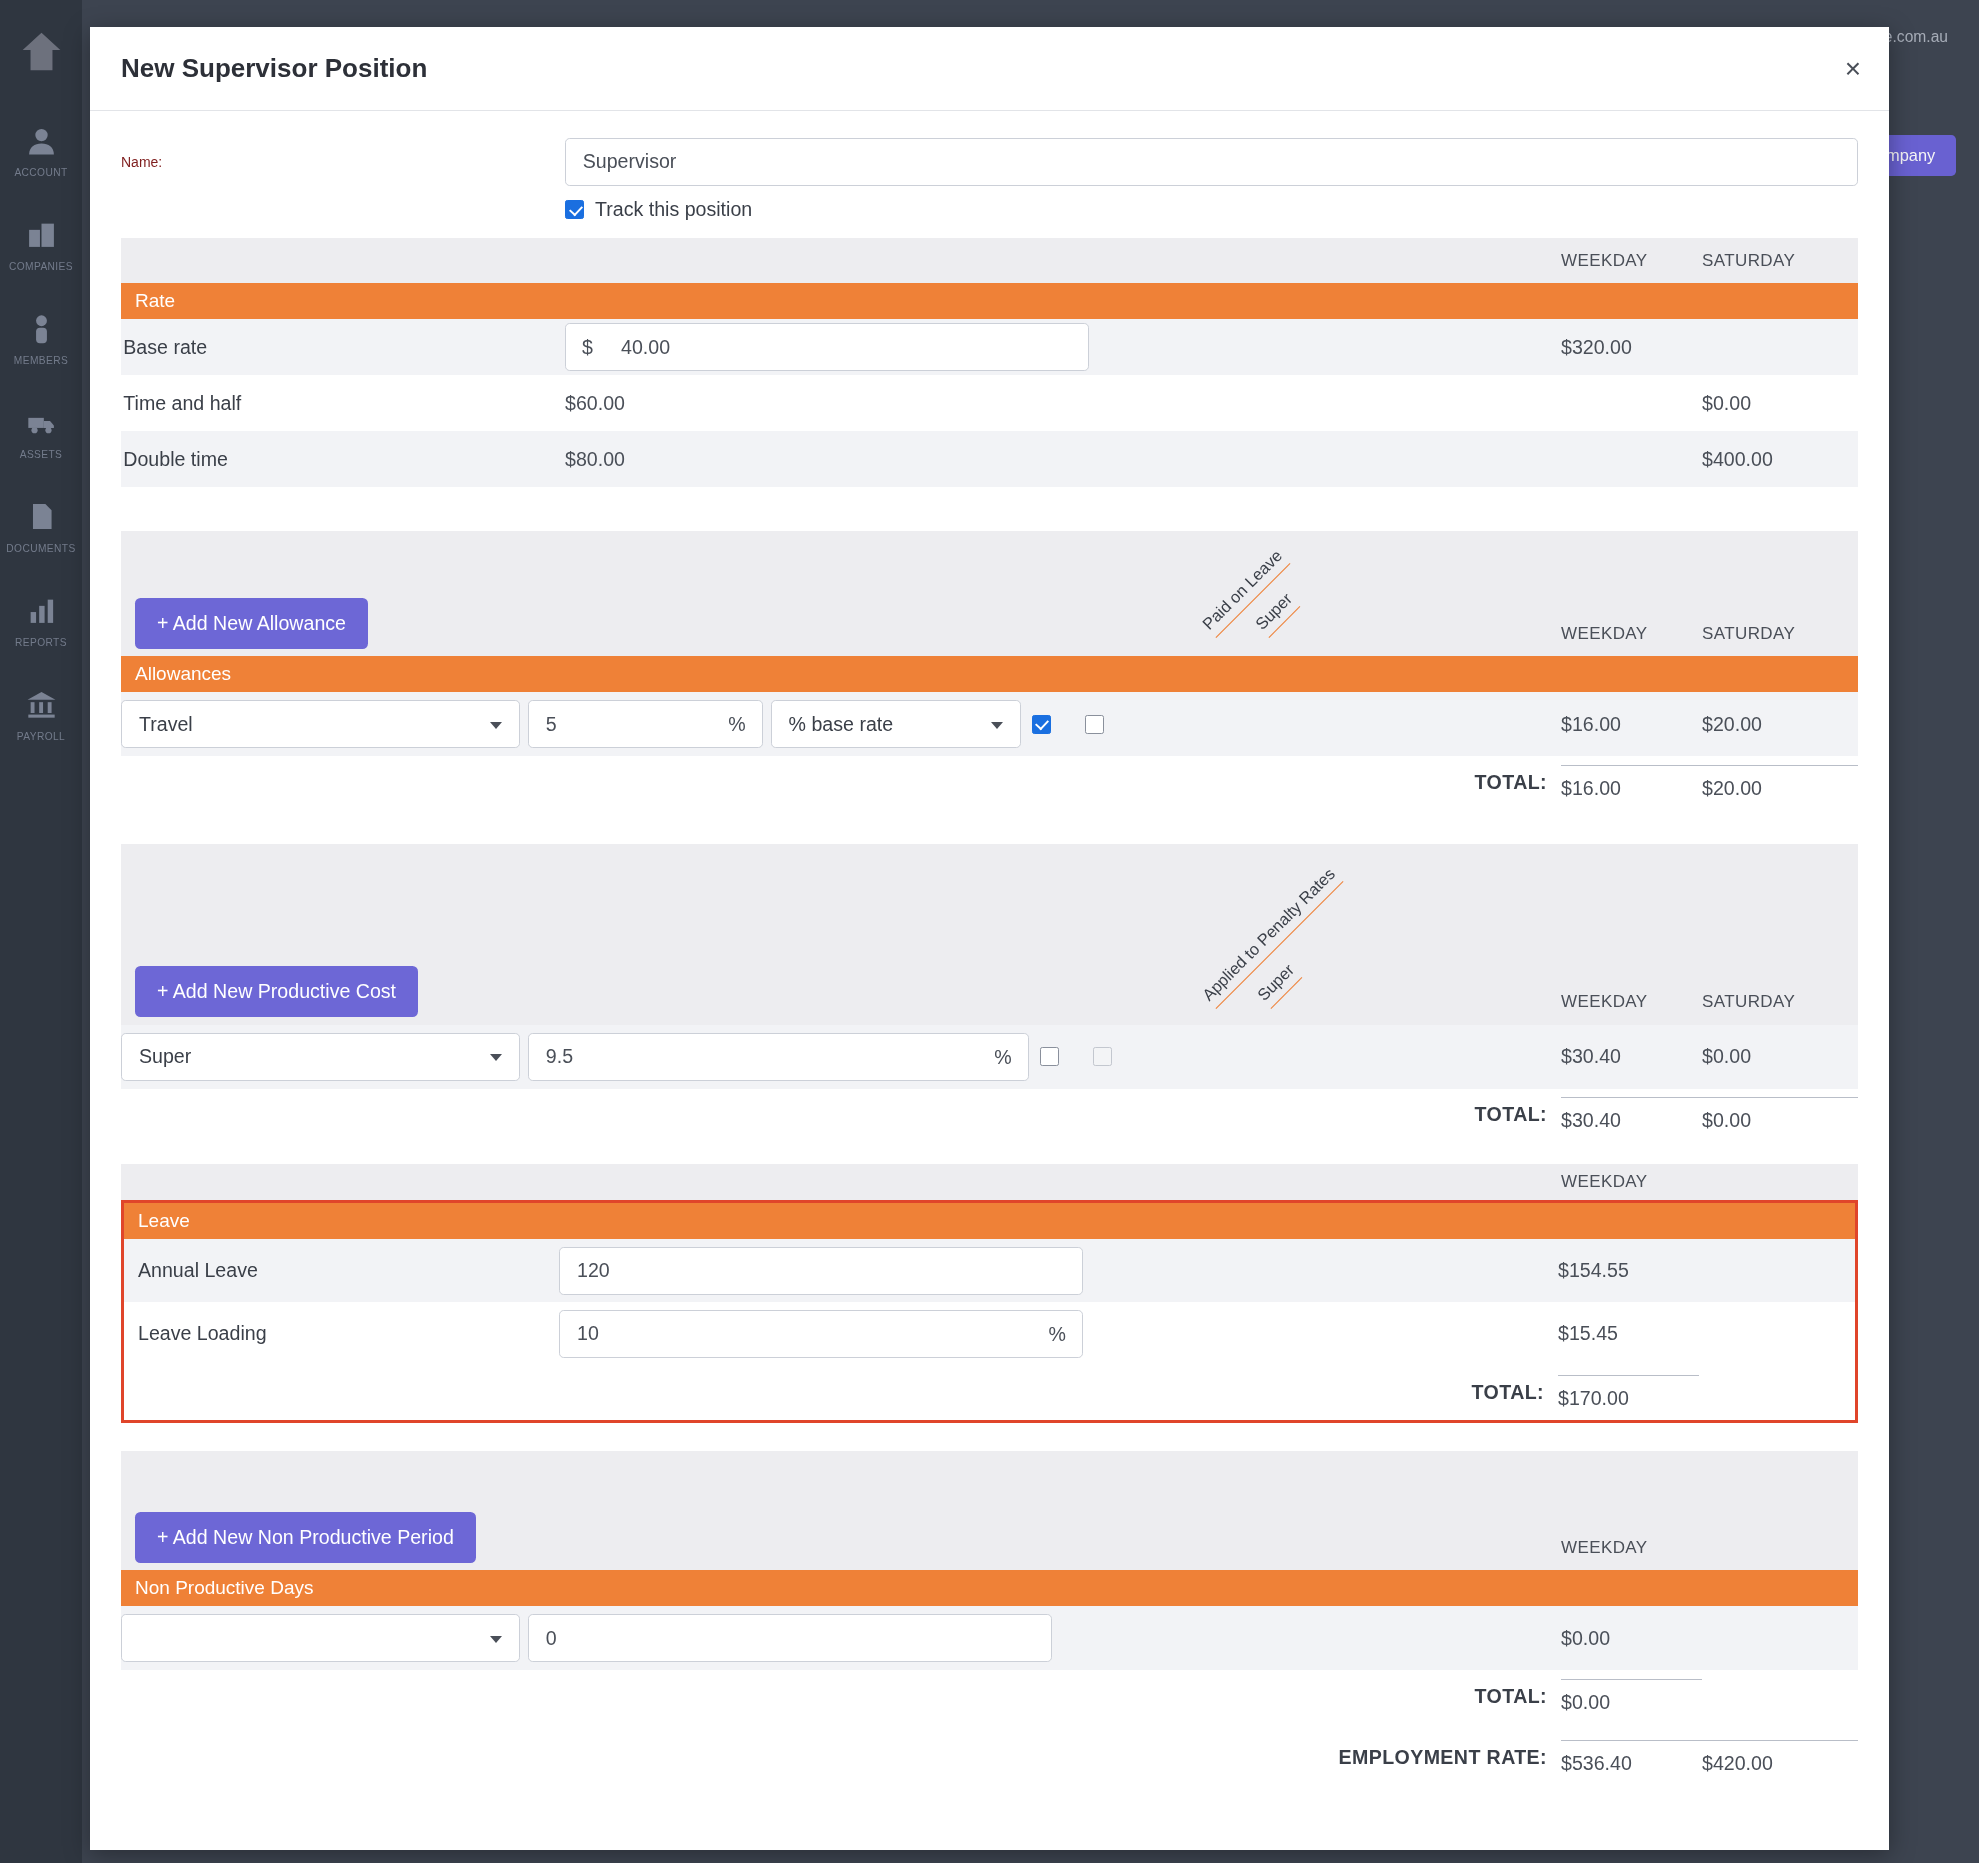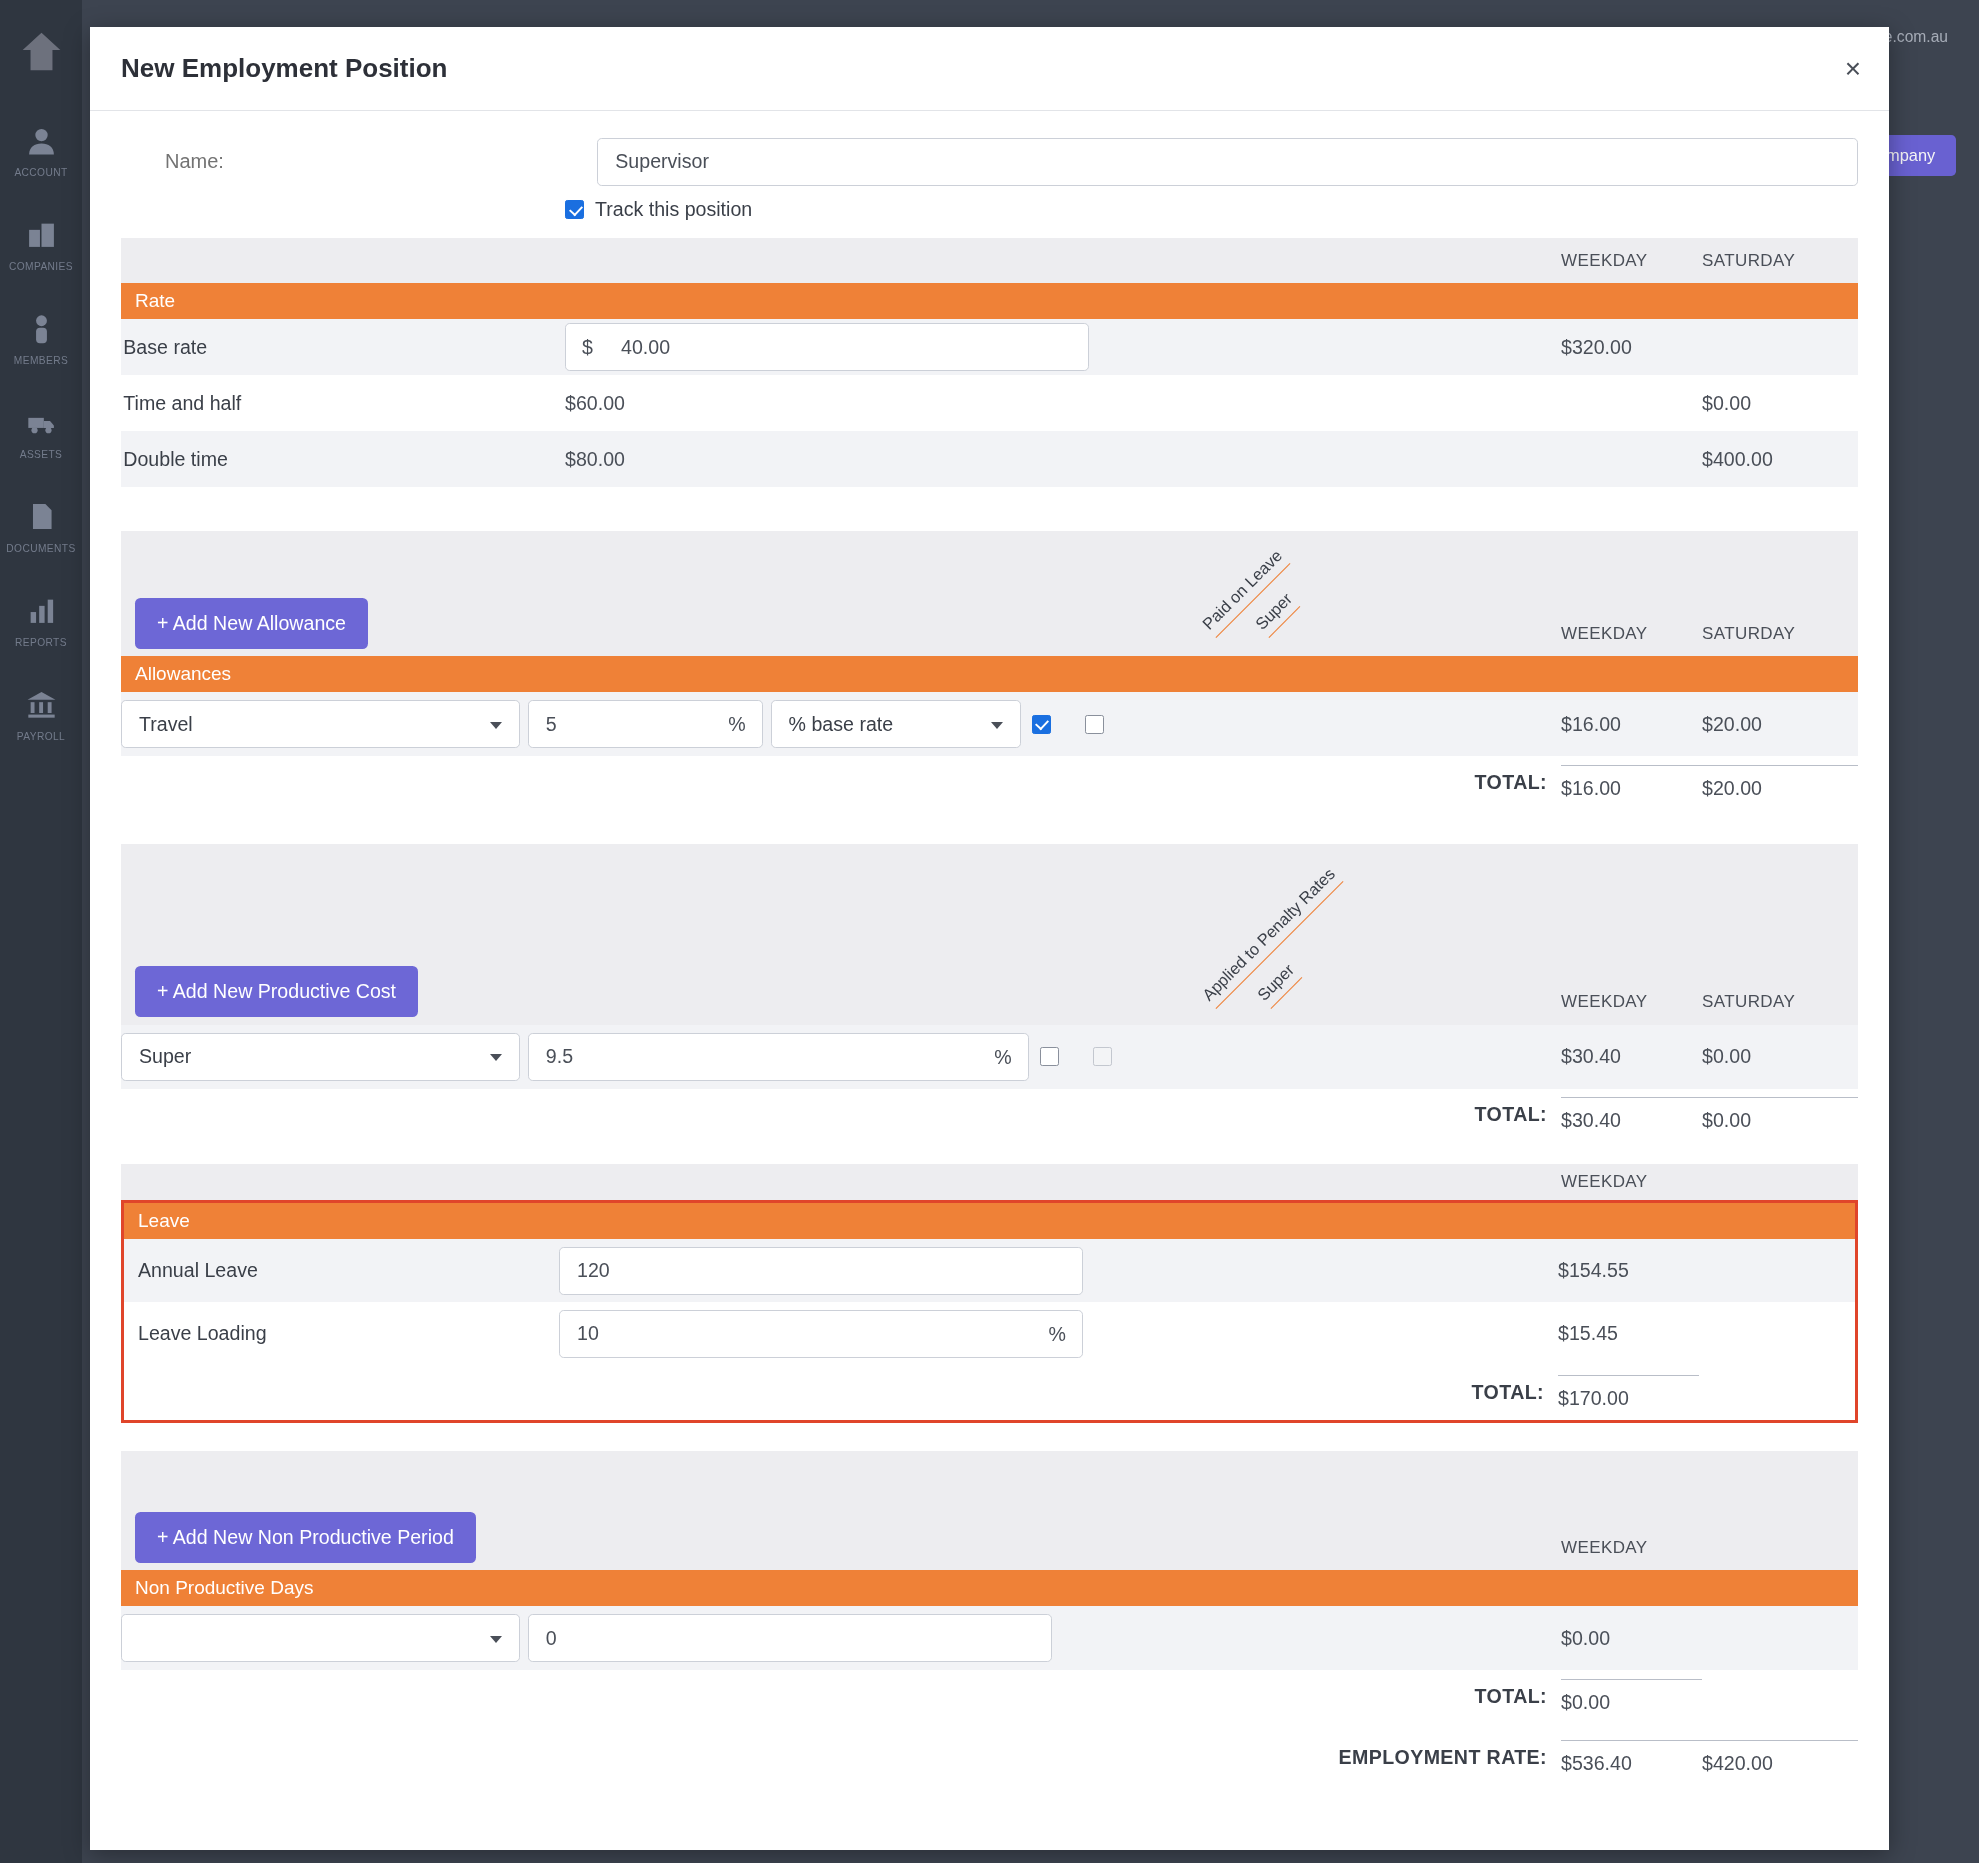--- a/index.html
+++ b/index.html
@@ -56,21 +56,21 @@
   .modal-title { font-size: 26px; font-weight: bold; color: #2d3038; }
   .modal-close {
     position: absolute; right: 28px; top: 50%; transform: translateY(-50%);
     font-size: 28px; color: #4a4f58; line-height: 1; cursor: pointer;
     background: none; border: none; padding: 0;
   }
   .modal-body { padding: 26.6px 31px 0 31px; }
 
   
   .row-name { display: flex; align-items: center; margin-bottom: 12.5px; }
-  .label-col { width: 444px; font-size: 20px; color: #737373; margin-left: 44px; }
+  .label-col { width: 444px; font-size: 14px; color: #7f1d1d; }
   .field {
     height: 48px; border: 0.8px solid #ccd0d8; border-radius: 4.7px;
     background: #fff; font-size: 19.6px; color: #4a4f58;
     padding: 0 17px; display: flex; align-items: center;
     font-family: "Liberation Sans", sans-serif;
   }
   input.field { outline: none; }
   .name-input { width: 1294px; }
 
   .track-row { display: flex; align-items: center; margin: 9.4px 0 17px 444px; gap: 11px; }
@@ -242,21 +242,21 @@
     <span class="rail-label">PAYROLL</span>
   </div>
 </div>
 
 <div class="bg-url">app.example.com.au</div>
 <div class="bg-btn">Company</div>
 
 <div class="modal">
 
   <div class="modal-header">
-    <div class="modal-title">New Employment Position</div>
+    <div class="modal-title">New Supervisor Position</div>
     <button class="modal-close">×</button>
   </div>
 
   <div class="modal-body">
 
     <div class="row-name">
       <div class="label-col">Name:</div>
       <input class="field name-input" type="text" value="Supervisor" style="">
     </div>
 

